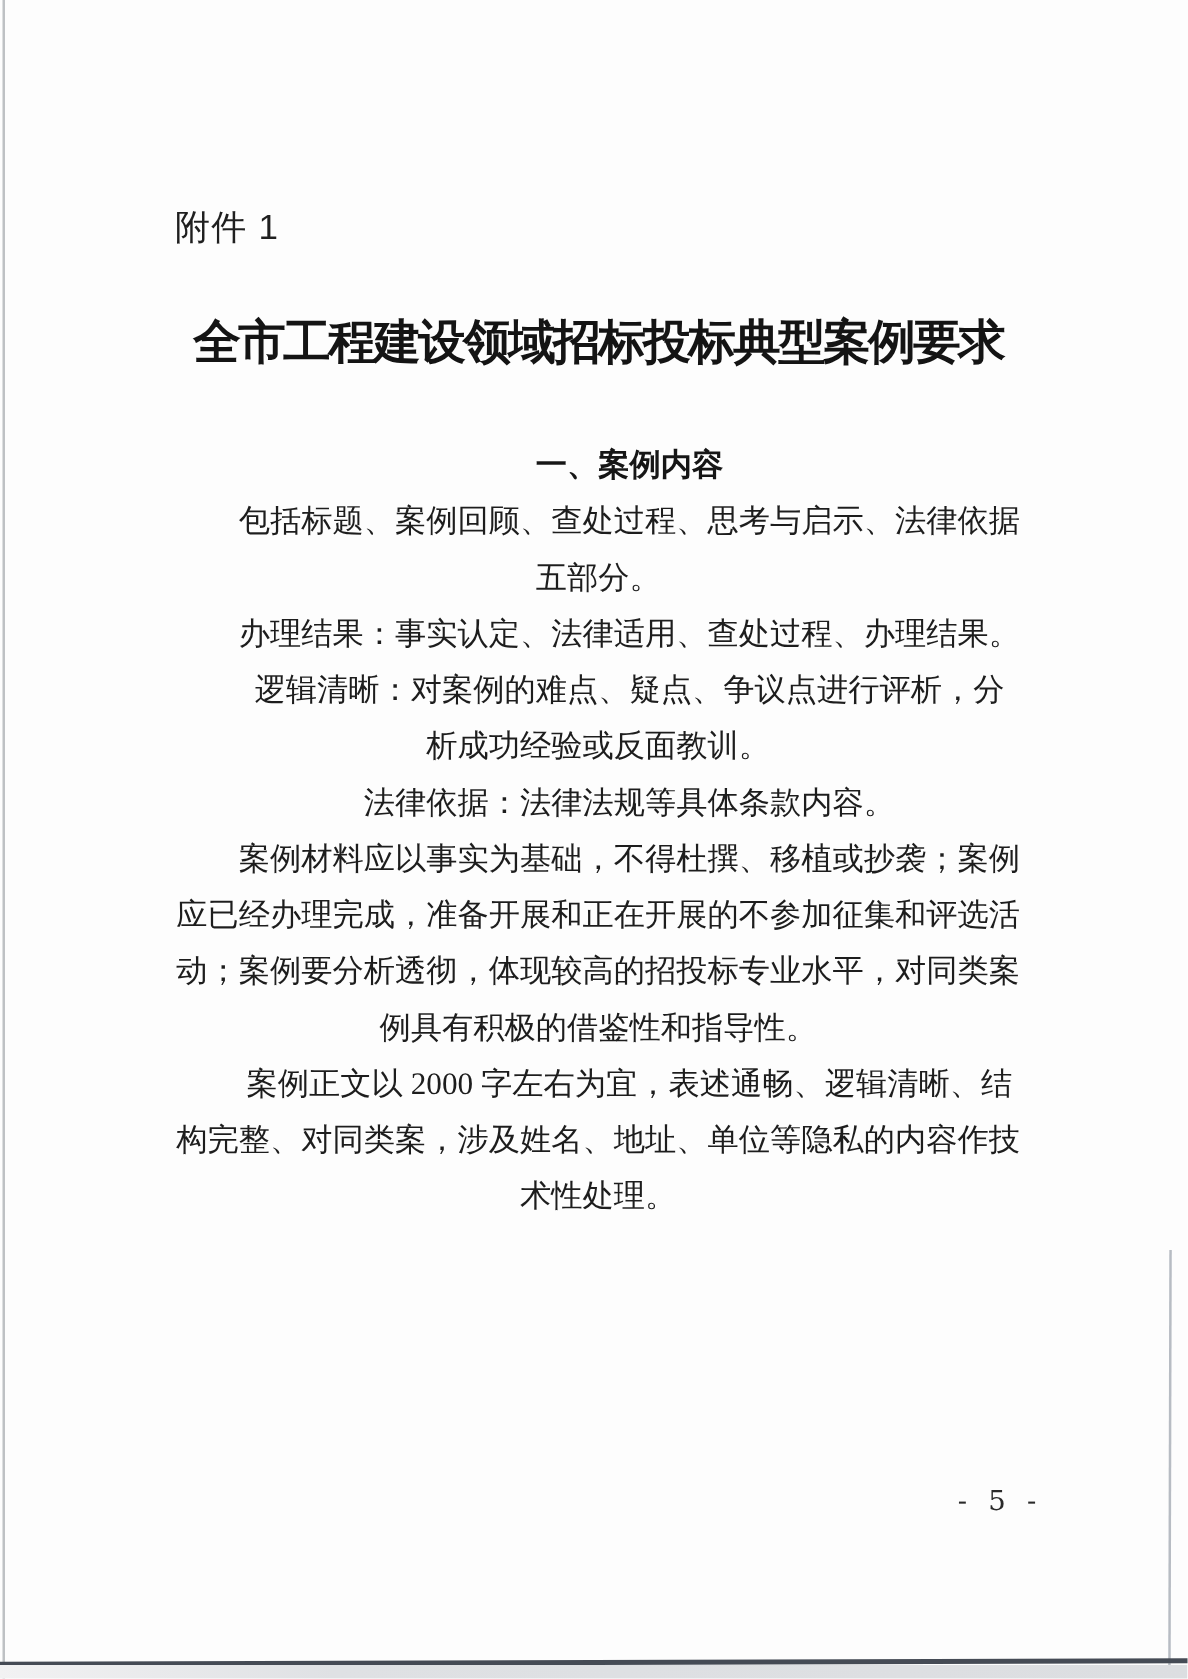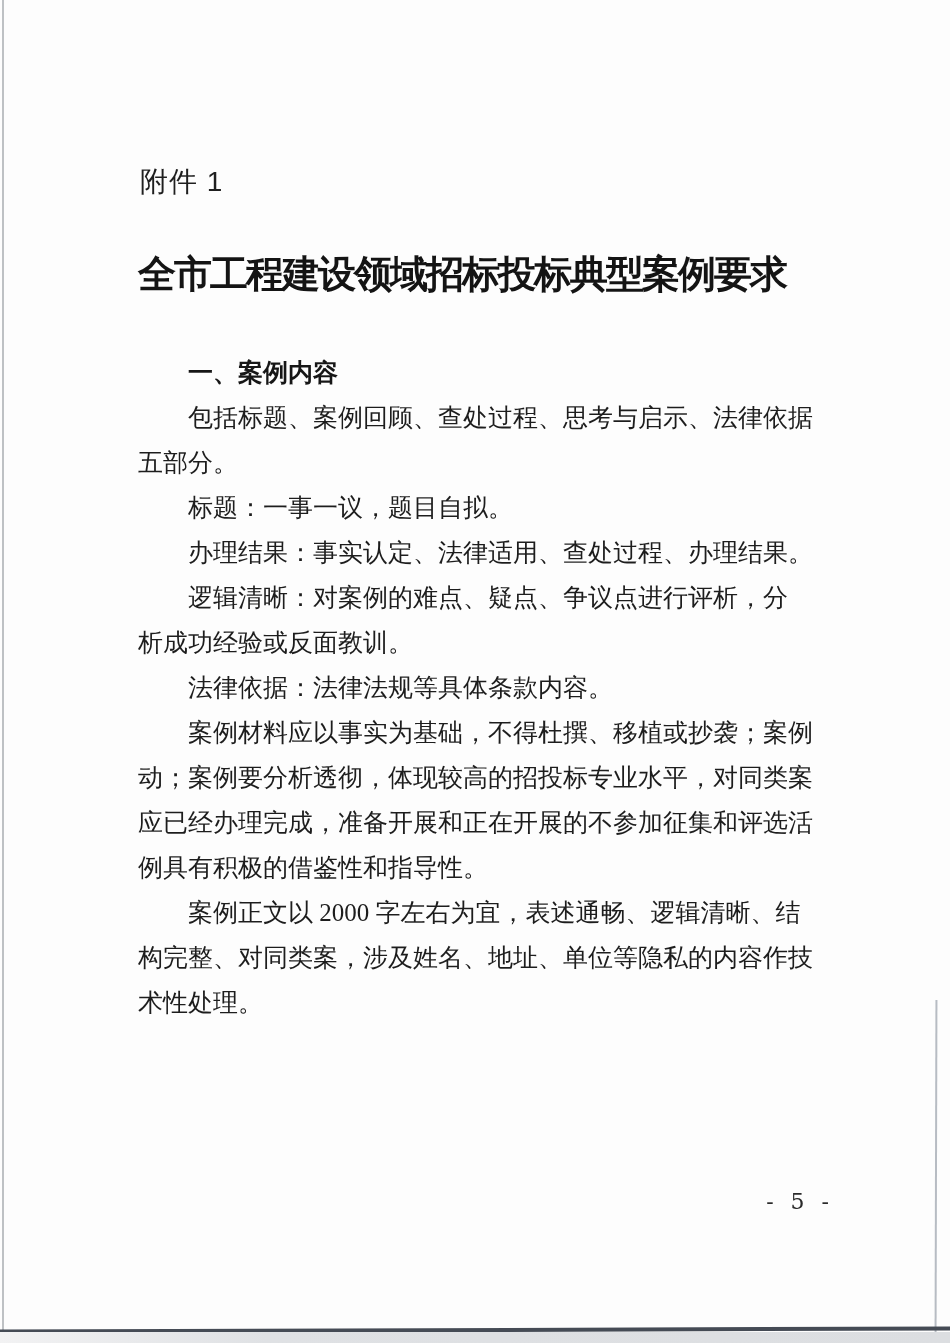--- a/index.html
+++ b/index.html
@@ -52,40 +52,42 @@
     font-size: 28px;
     line-height: 36px;
     color: #1f1f1f;
     letter-spacing: 1px;
   }
   .doc-title {
     position: absolute;
     left: 138px; top: 250px;
     width: 681px;
     margin: 0;
+    text-align: center;
     font-family: "Liberation Serif", "DejaVu Serif", serif;
     font-weight: bold;
     font-size: 38px;
     line-height: 48px;
     letter-spacing: -2px;
     color: #141414;
     white-space: nowrap;
   }
   .doc-body {
     position: absolute;
     left: 138px; top: 350px;
     width: 681px;
     font-family: "Liberation Serif", "DejaVu Serif", serif;
     font-size: 25px;
     color: #1d1d1d;
   }
   .line {
     height: 45px;
     line-height: 45px;
     white-space: nowrap;
+    text-align: center;
   }
   .line.indent { padding-left: 50px; }
   .line.heading {
     padding-left: 50px;
     font-weight: bold;
     font-family: "Liberation Sans", "DejaVu Sans", sans-serif;
     color: #161616;
   }
   .page-number {
     position: absolute;
@@ -104,28 +106,27 @@
 <div class="scan-page">
 
   <div class="attachment">附件 1</div>
 
   <h1 class="doc-title">全市工程建设领域招标投标典型案例要求</h1>
 
   <main class="doc-body">
       <div class="line heading indent">一、案例内容</div>
       <div class="line line indent">包括标题、案例回顾、查处过程、思考与启示、法律依据</div>
       <div class="line line">五部分。</div>
-      <div class="line line indent">标题：一事一议，题目自拟。</div>
       <div class="line line indent">办理结果：事实认定、法律适用、查处过程、办理结果。</div>
       <div class="line line indent">逻辑清晰：对案例的难点、疑点、争议点进行评析，分</div>
       <div class="line line">析成功经验或反面教训。</div>
       <div class="line line indent">法律依据：法律法规等具体条款内容。</div>
       <div class="line line indent">案例材料应以事实为基础，不得杜撰、移植或抄袭；案例</div>
+      <div class="line line">应已经办理完成，准备开展和正在开展的不参加征集和评选活</div>
       <div class="line line">动；案例要分析透彻，体现较高的招投标专业水平，对同类案</div>
-      <div class="line line">应已经办理完成，准备开展和正在开展的不参加征集和评选活</div>
       <div class="line line">例具有积极的借鉴性和指导性。</div>
       <div class="line line indent">案例正文以 2000 字左右为宜，表述通畅、逻辑清晰、结</div>
       <div class="line line">构完整、对同类案，涉及姓名、地址、单位等隐私的内容作技</div>
       <div class="line line">术性处理。</div>
     </main>
 
   <div class="page-number">- 5 -</div>
 
   <div class="edge-left"></div>
   <div class="edge-right"></div>

